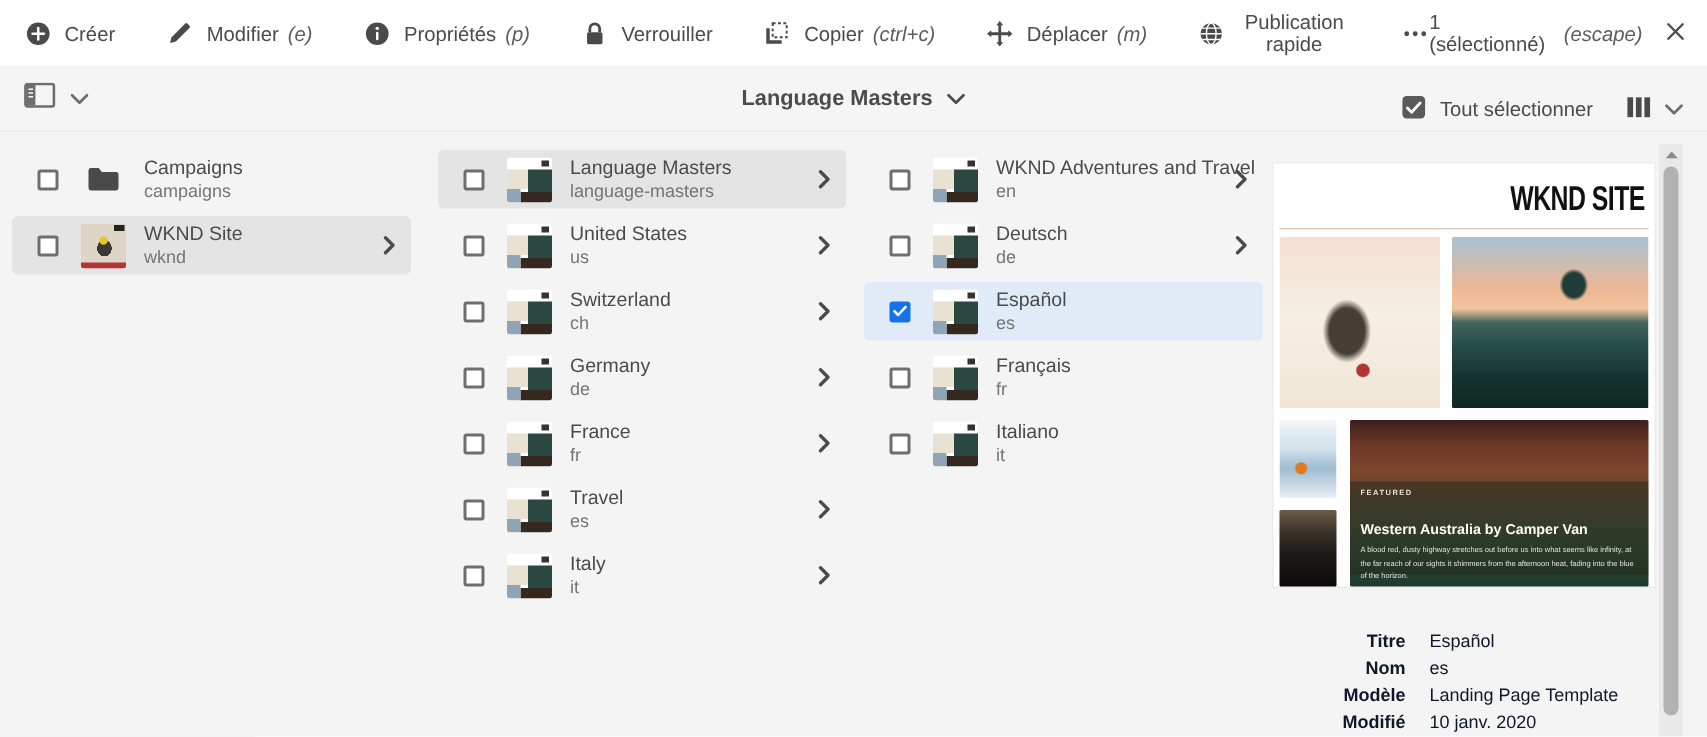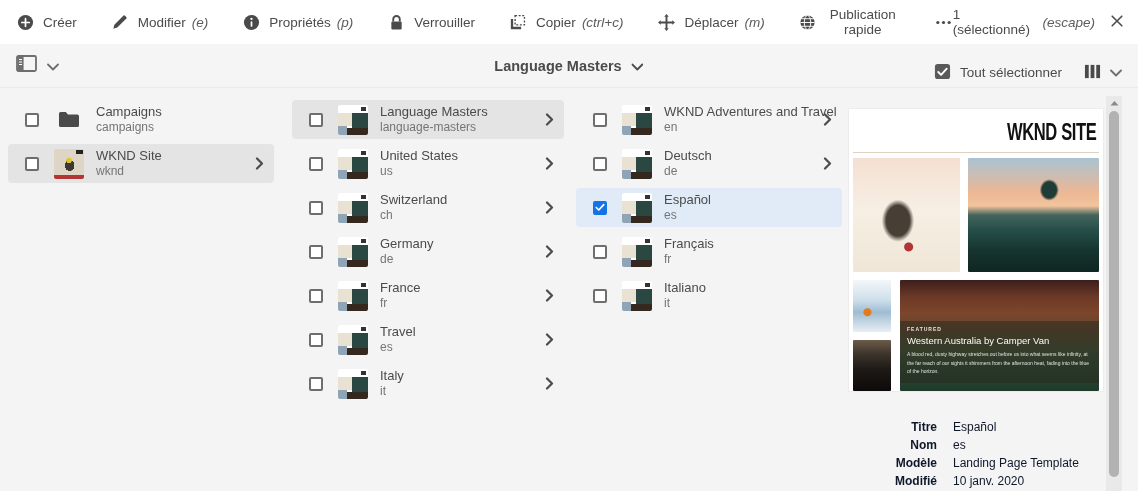--- a/index.html
+++ b/index.html
@@ -98,21 +98,21 @@
   }
   .thumb-dark { width:38px; height:51px;
     background:linear-gradient(180deg,#6b5c49 0%, #3c342b 28%, #1d1916 58%, #0c0a09 100%);
   }
   .canyon { flex:1; position:relative; overflow:hidden;
     background:linear-gradient(180deg,#3c1f1c 0%, #6e3a28 16%, #7c452c 30%, #5c4630 45%, #425238 62%, #2c4a35 78%, #1f3a2b 100%);
   }
   .canyon-overlay { position:absolute; left:0; right:0; bottom:8px; height:62px;
     background:rgba(40,38,28,.48); color:#fff; padding:5px 7px; display:flex; flex-direction:column; }
   .feat { font-size:5px; font-weight:bold; letter-spacing:1px; color:#e8e4d8; }
-  .art-title { font-size:9.5px; font-weight:normal; margin-top:3px; color:#fdfdf8; }
+  .art-title { font-size:9.5px; font-weight:bold; margin-top:16px; color:#fdfdf8; }
   .art-text { font-size:5px; line-height:1.7; margin-top:4px; color:rgba(255,255,255,.85); }
 
   .meta { position:absolute; left:7px; top:330px; width:254px; font-size:12px; color:#0f172a; }
   .meta-row { display:flex; line-height:18px; }
   .meta-label { width:88px; text-align:right; font-weight:bold; margin-right:16px; flex:0 0 auto; }
   .meta-value { flex:1; }
 
   .scrollbar { position:absolute; right:16px; top:8px; bottom:0; width:16px; background:#e9e9e9; }
   .sb-arrow { height:13px; display:flex; align-items:center; justify-content:center; cursor:pointer; }
   .sb-thumb { position:absolute; left:3px; right:3px; top:15px; bottom:14px; background:#b2b2b2; border-radius:5px; cursor:grab; }

